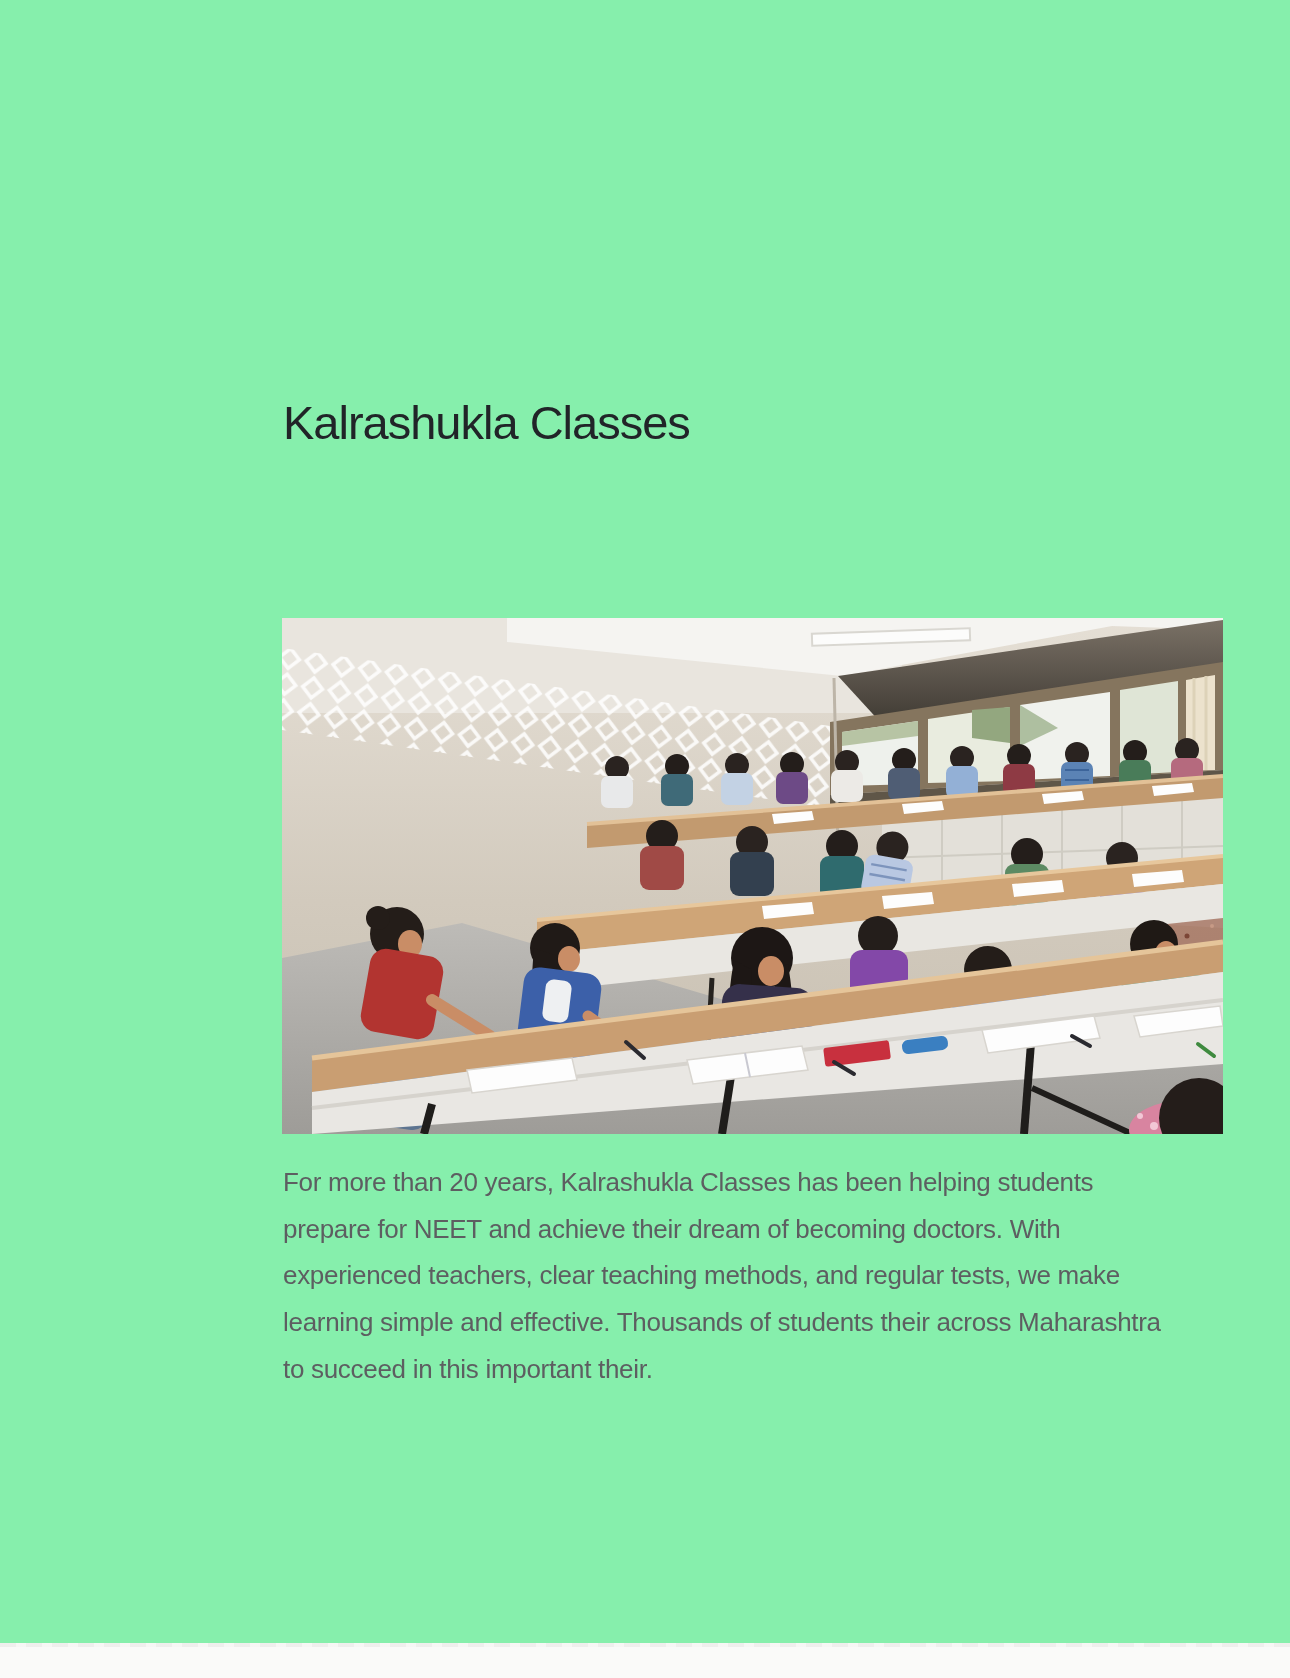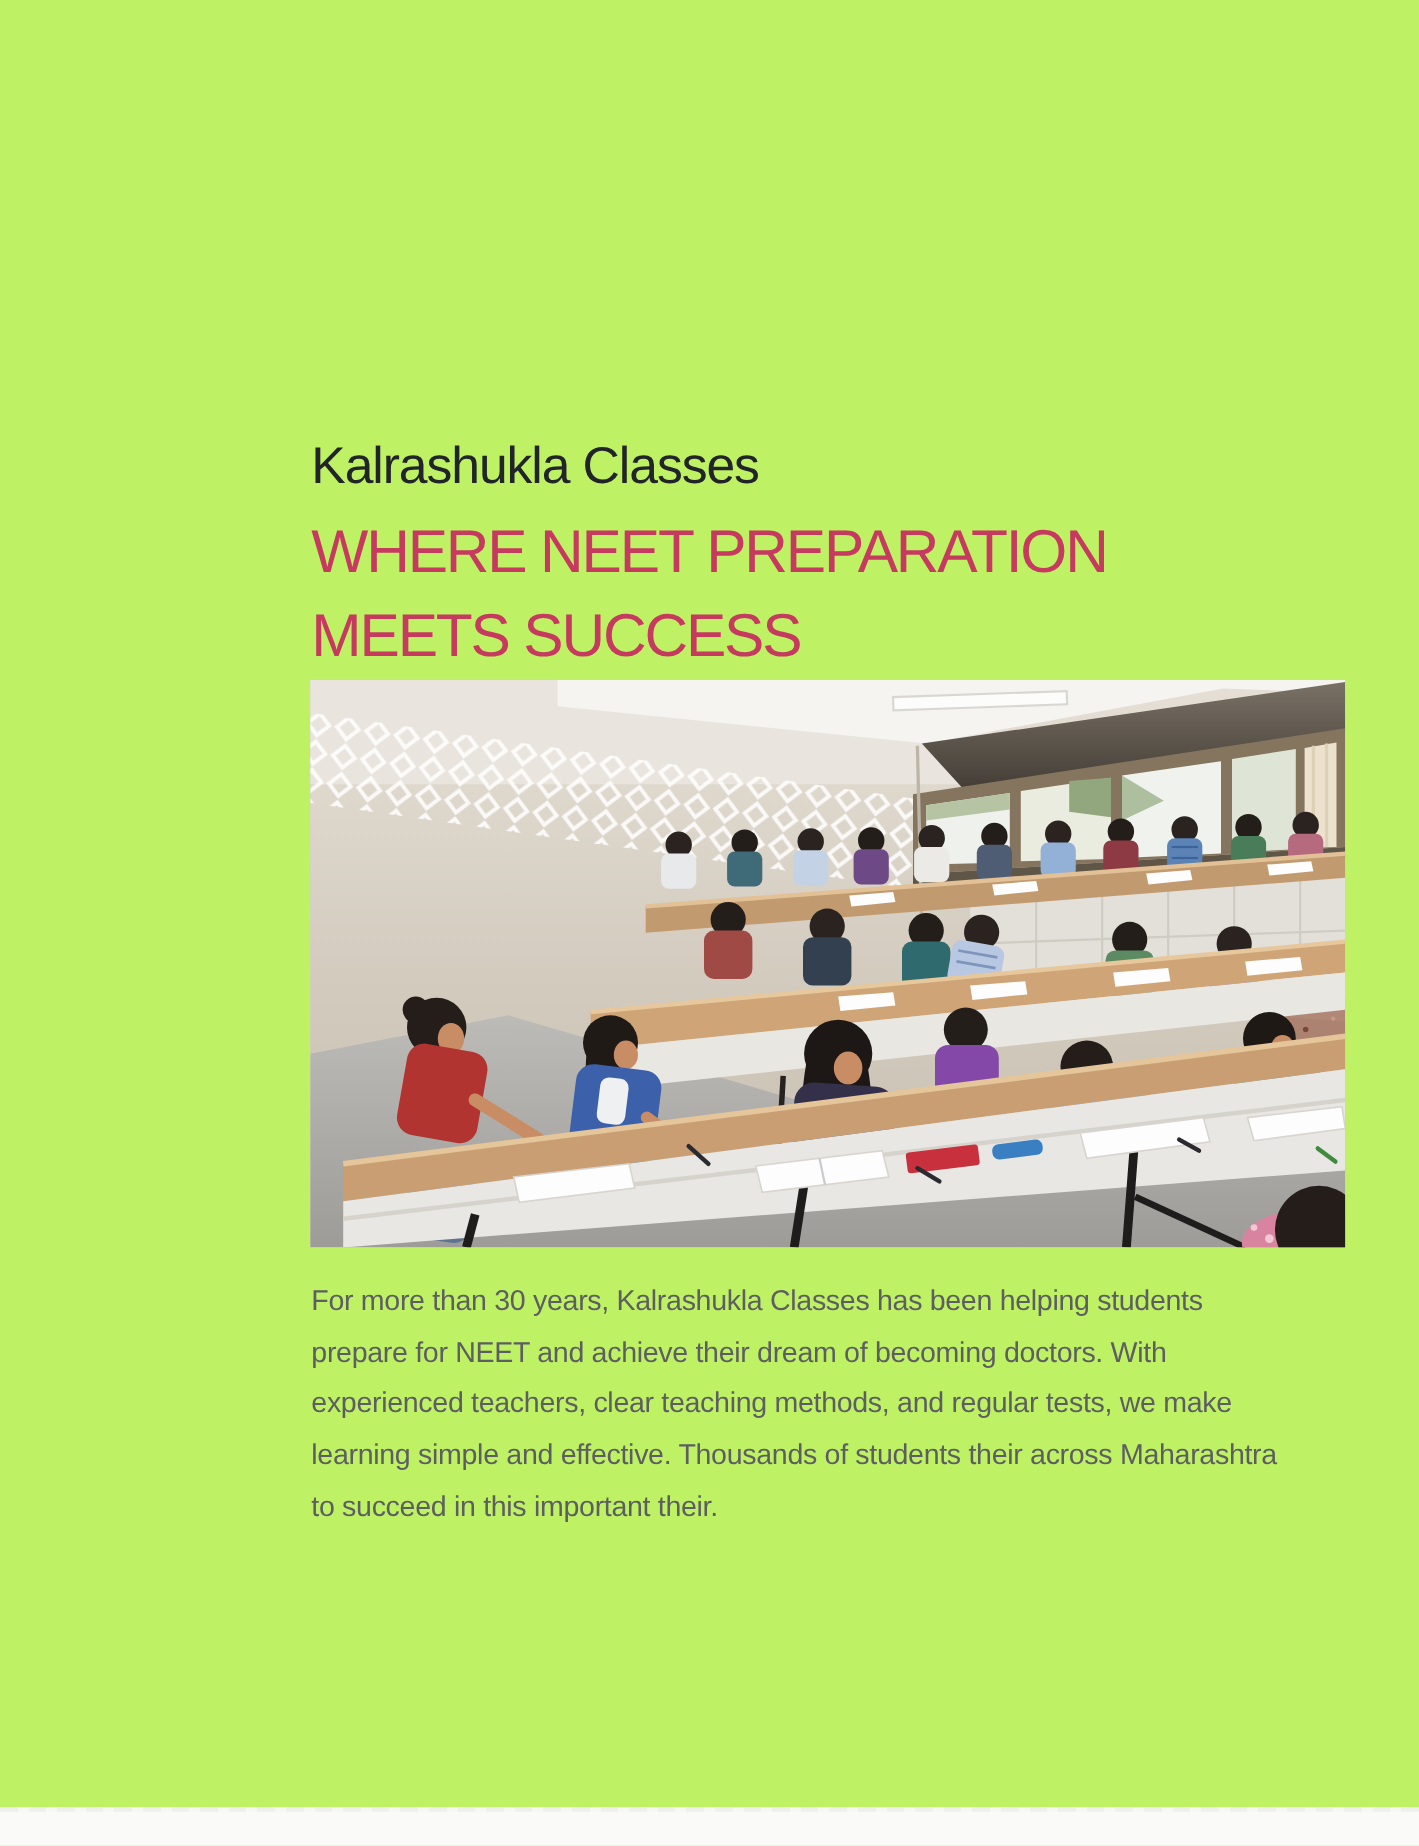--- a/index.html
+++ b/index.html
@@ -1,19 +1,19 @@
 <!DOCTYPE html>
 <html><head>
 <meta charset="utf-8">
 <style>
   html,body{margin:0;padding:0;background:#ffffff;}
   .page{
     position:relative;
     width:1290px;height:1678px;
-    background:#bef264;
+    background:#86efac;
     overflow:hidden;
     font-family:"Liberation Sans",sans-serif;
   }
   .eyebrow{
     position:absolute;left:283px;top:399px;
     font-size:47px;line-height:47px;font-weight:400;
     letter-spacing:-1px;color:#212428;white-space:nowrap;
   }
   .headline{
     position:absolute;left:283px;top:463px;
@@ -44,24 +44,20 @@
     opacity:.8;
   }
 </style>
 </head>
 <body>
 
 <div class="page">
 
   <div class="eyebrow">Kalrashukla Classes</div>
 
-  <h1 class="headline" style="margin:0;">
-    <span class="hl-line">WHERE NEET PREPARATION</span>
-    <span class="hl-line">MEETS SUCCESS</span>
-  </h1>
 
   <figure class="hero-figure">
     <svg viewBox="0 0 941 516" xmlns="http://www.w3.org/2000/svg">
       <defs>
         <linearGradient id="wallGrad" x1="0" y1="0" x2="0" y2="1">
           <stop offset="0" stop-color="#e5dfd5"></stop>
           <stop offset="0.55" stop-color="#d2cabd"></stop>
           <stop offset="1" stop-color="#c6beb0"></stop>
         </linearGradient>
         <linearGradient id="corniceGrad" x1="0" y1="0" x2="0" y2="1">
@@ -316,21 +312,21 @@
       <g>
         <ellipse cx="905" cy="512" rx="58" ry="30" fill="#d884a0"></ellipse>
         <circle cx="917" cy="500" r="40" fill="#241d1a"></circle>
         <circle cx="872" cy="508" r="4" fill="#f2c7d6"></circle>
         <circle cx="858" cy="498" r="3" fill="#f2c7d6"></circle>
       </g>
     </svg>
   </figure>
 
   <div class="article">
-    <div class="body-line">For more than 30 years, Kalrashukla Classes has been helping students</div>
+    <div class="body-line">For more than 20 years, Kalrashukla Classes has been helping students</div>
     <div class="body-line">prepare for NEET and achieve their dream of becoming doctors. With</div>
     <div class="body-line">experienced teachers, clear teaching methods, and regular tests, we make</div>
     <div class="body-line">learning simple and effective. Thousands of students their across Maharashtra</div>
     <div class="body-line">to succeed in this important their.</div>
   </div>
 
   <div class="next-section-band"></div>
 
 </div>
 

